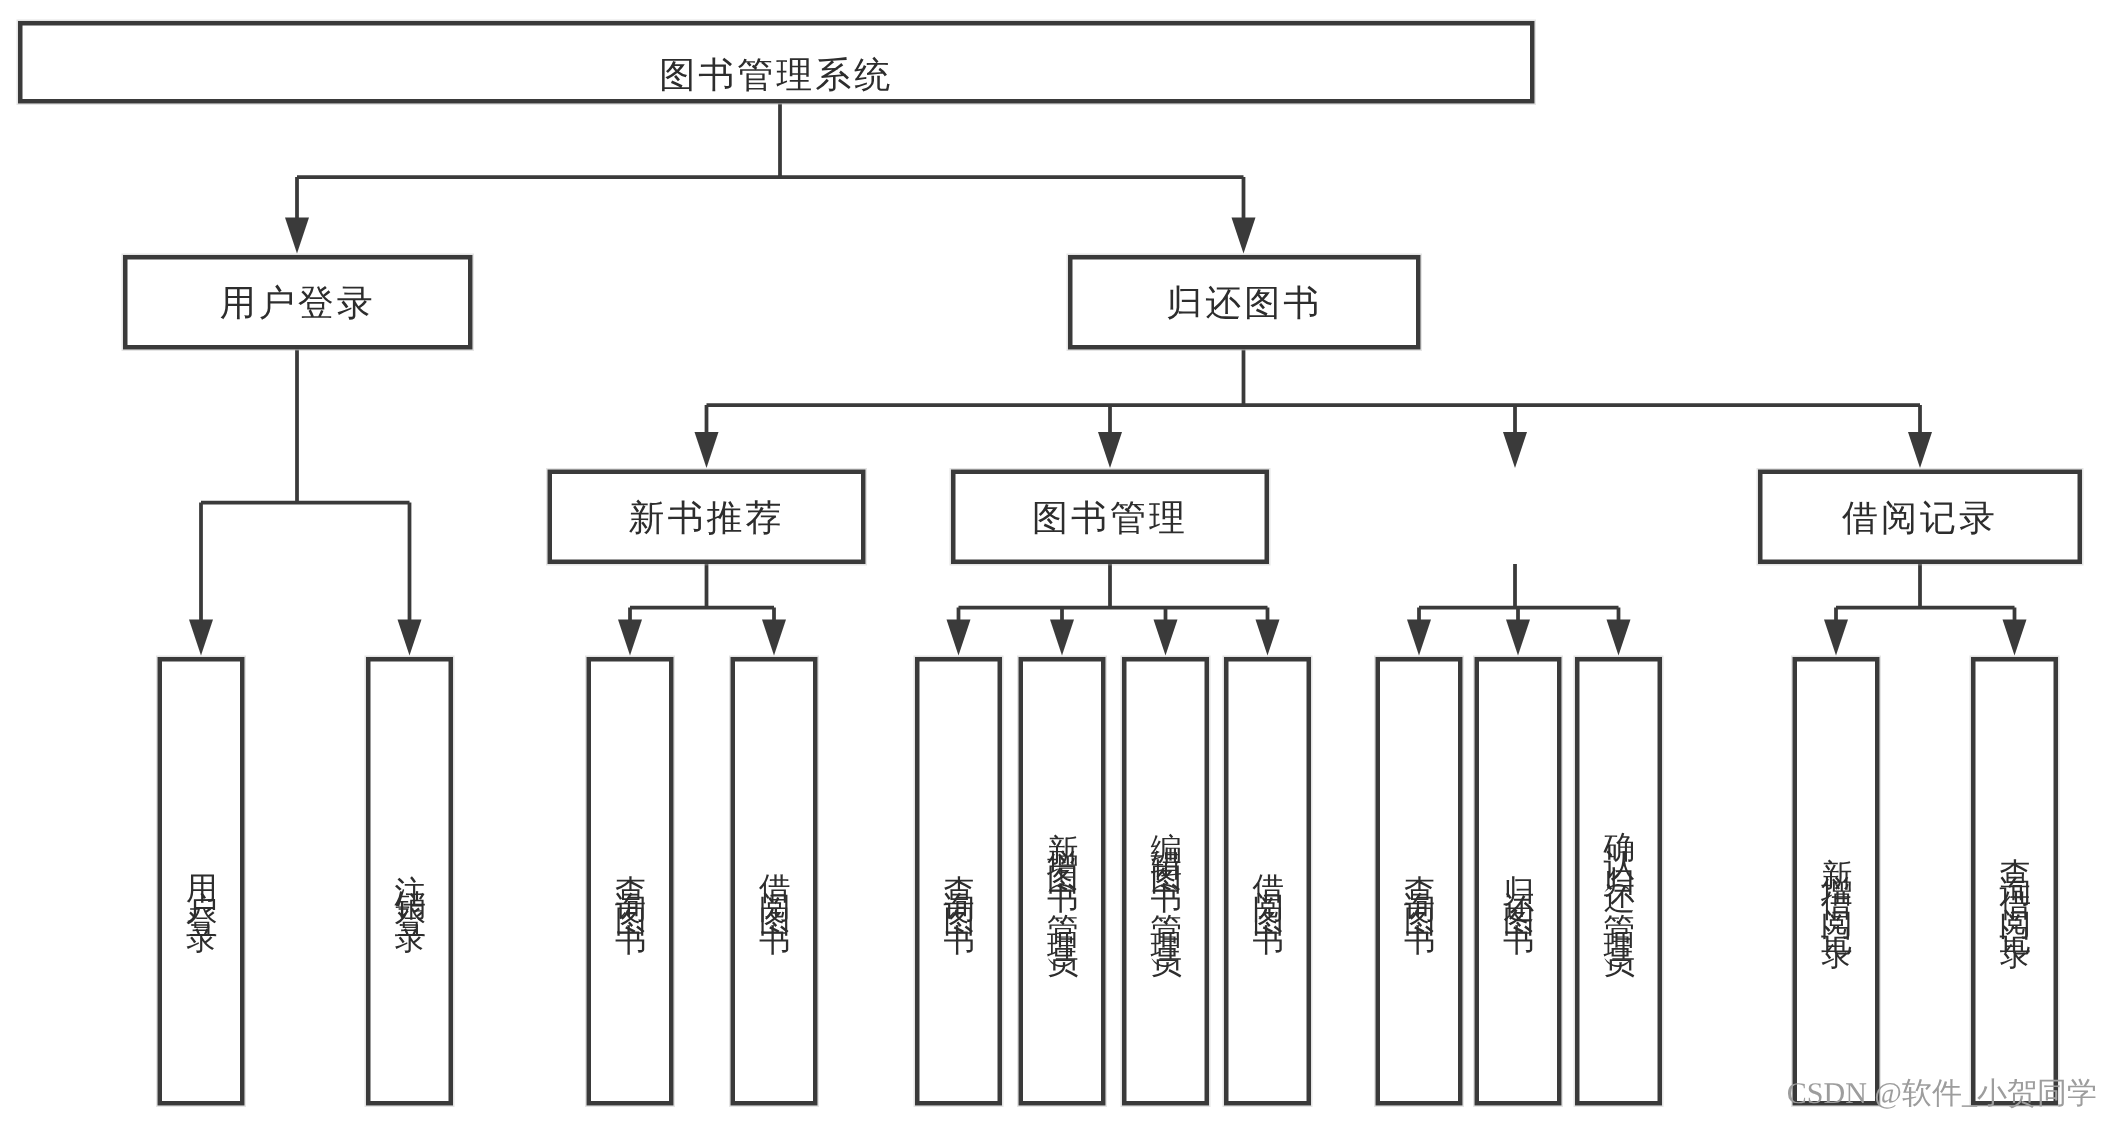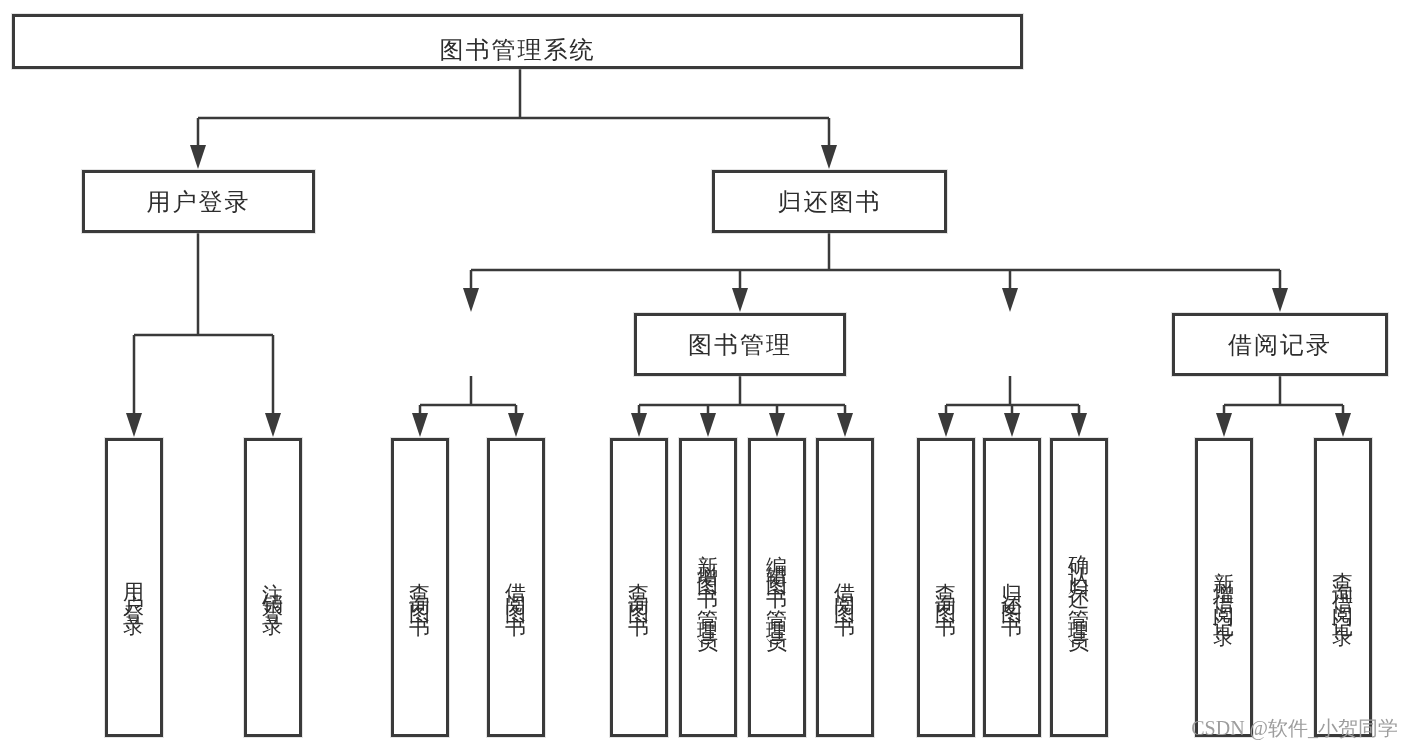--- a/index.html
+++ b/index.html
@@ -108,20 +108,23 @@
     <span>图书管理系统</span>
   </div>
 
   <div class="node node-h" style="left:82px; top:170px; width:233px; height:63px;">
     <span>用户登录</span>
   </div>
   <div class="node node-h" style="left:712px; top:170px; width:235px; height:63px;">
     <span>归还图书</span>
   </div>
 
+  <div class="node node-h" style="left:365px; top:313px; width:212px; height:63px;">
+    <span>新书推荐</span>
+  </div>
   <div class="node node-h" style="left:634px; top:313px; width:212px; height:63px;">
     <span>图书管理</span>
   </div>
   <div class="node node-h" style="left:1172px; top:313px; width:216px; height:63px;font-family:Liberation Serif, serif;">
     <span>借阅记录</span>
   </div>
 
   <div class="node leaf" style="left:105px; top:438px; width:58px; height:299px;">
     <span class="vtext">用户登录</span>
   </div>

